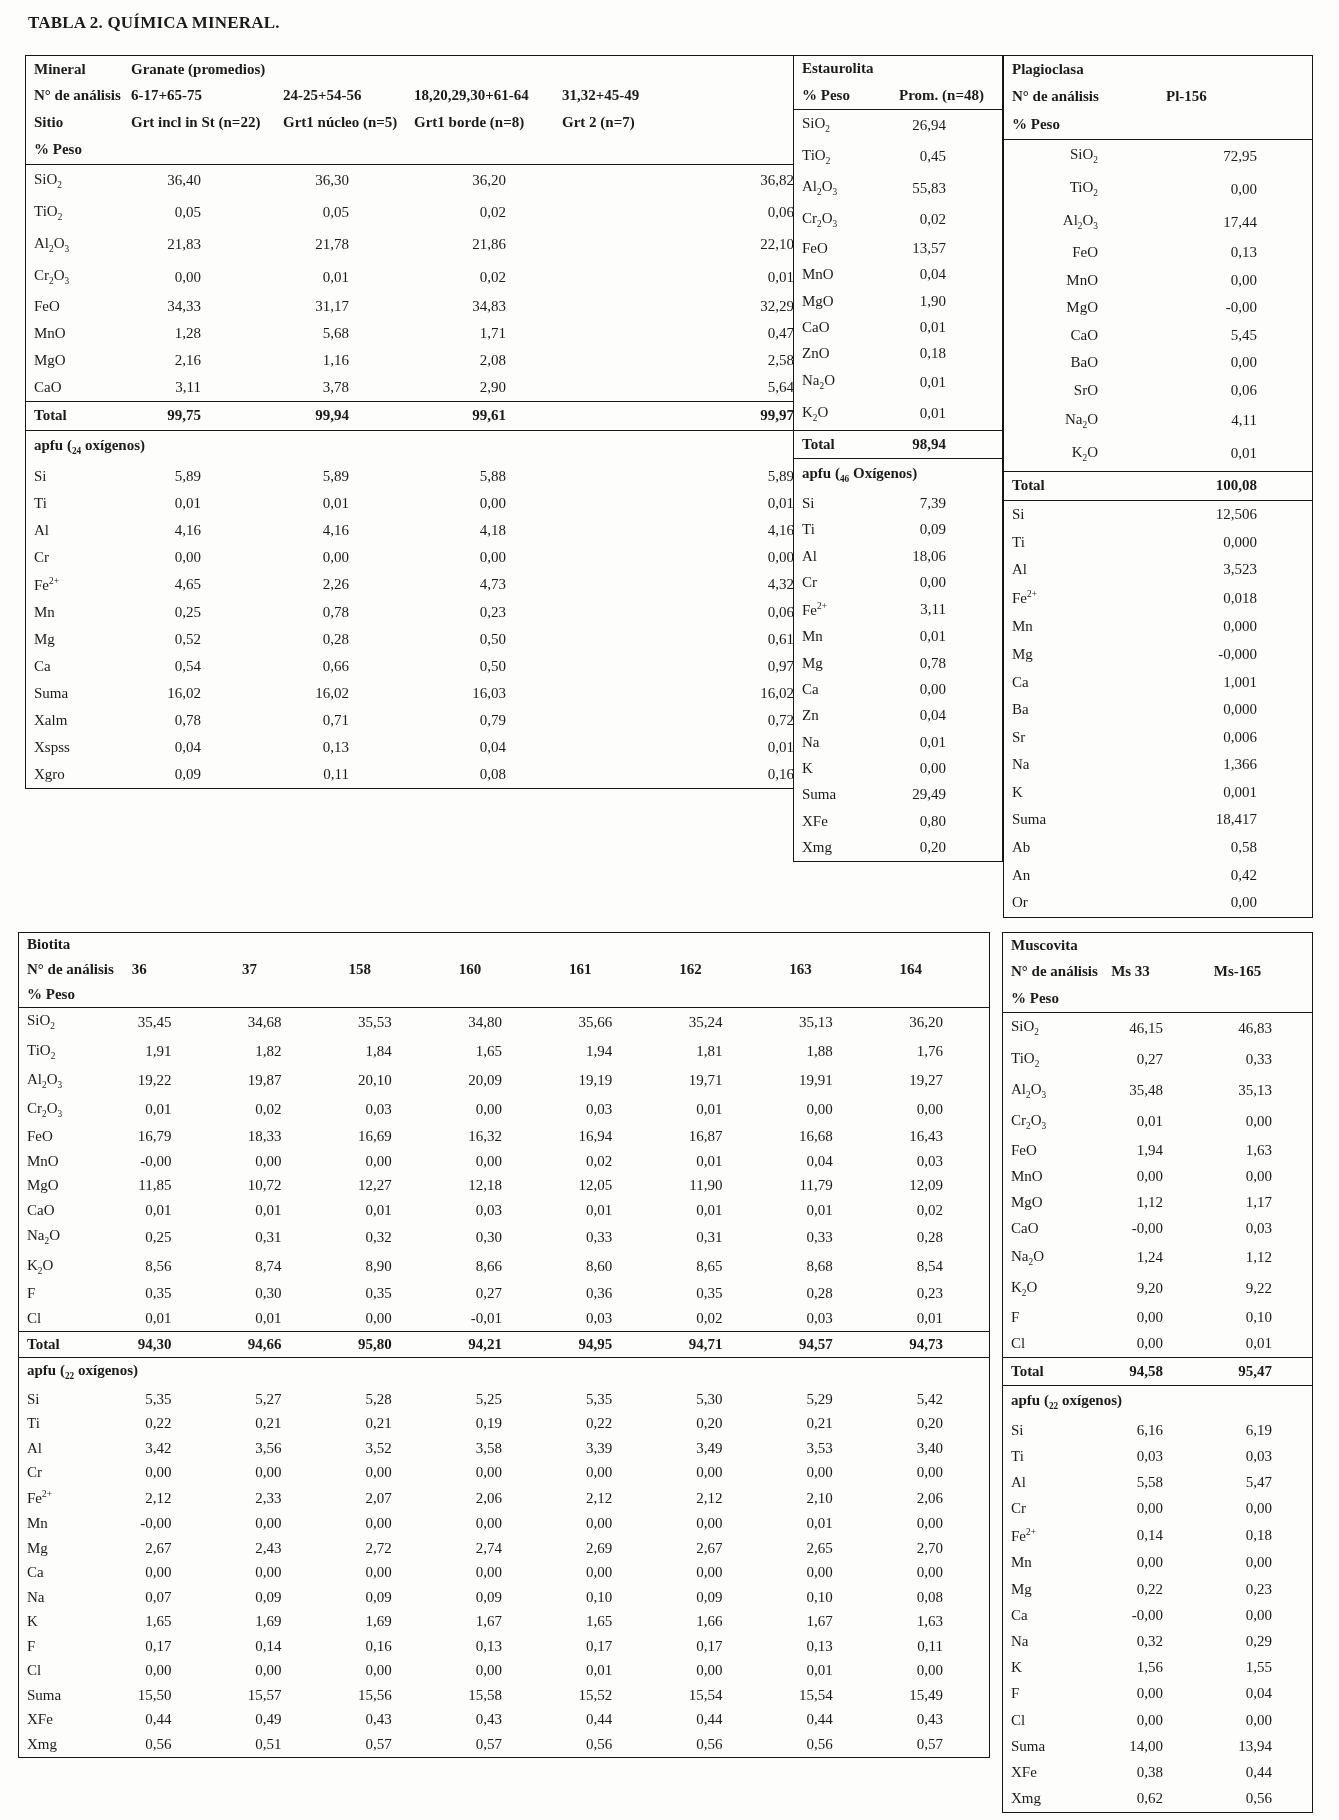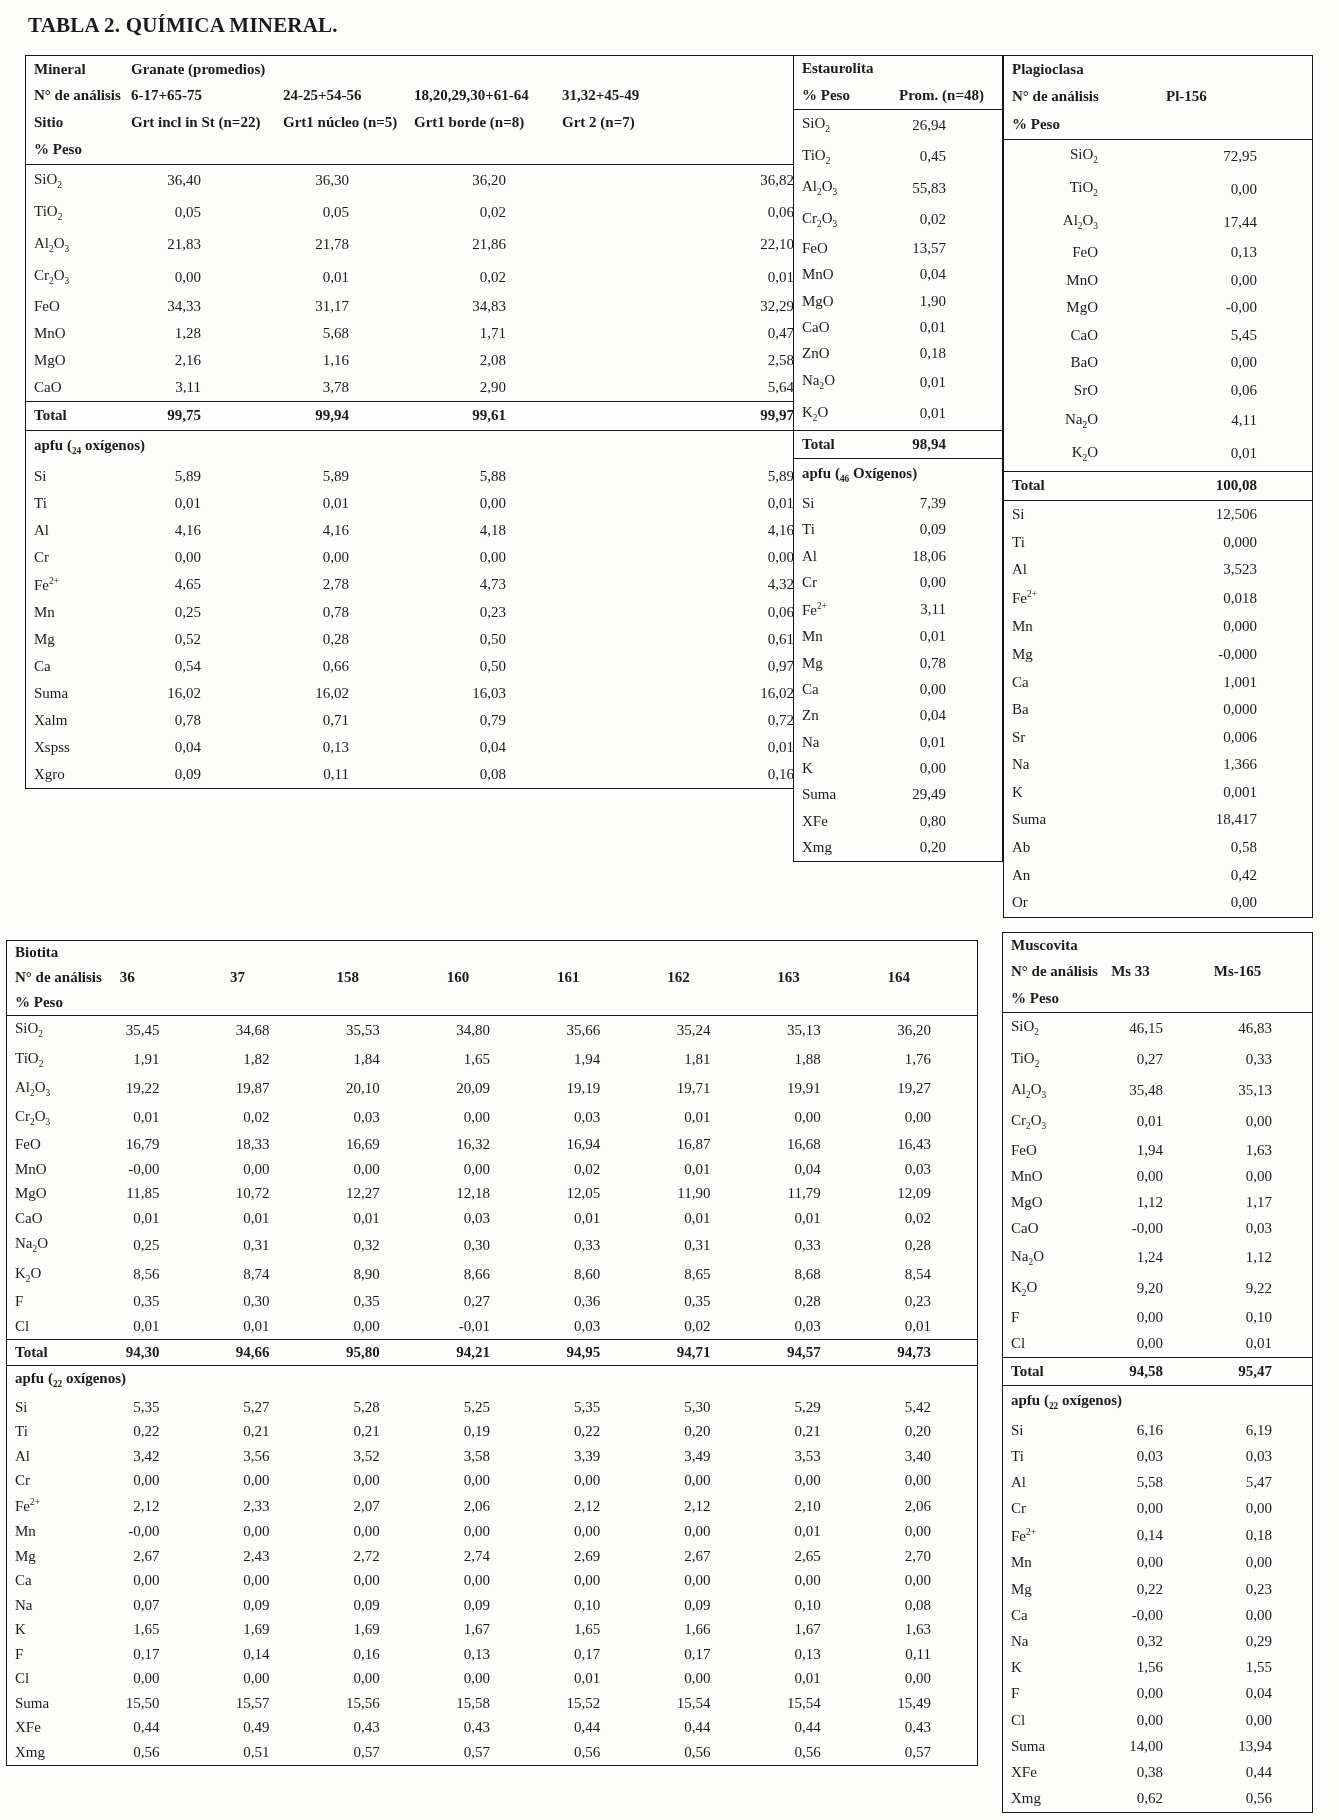--- a/index.html
+++ b/index.html
@@ -1,23 +1,23 @@
 <!DOCTYPE html>
 <html><head>
 <meta charset="utf-8">
 <style>
   html,body{margin:0;padding:0;background:#fdfdfb;}
   .page{position:relative;width:1339px;height:1820px;background:#fdfdfb;
         font-family:"Liberation Serif","DejaVu Serif",serif;color:#1b1b1b;}
-  .title{position:absolute;left:28px;top:13px;margin:0;font-size:21px;font-weight:bold;letter-spacing:.2px;font-family:Liberation Serif, serif;}
+  .title{position:absolute;left:28px;top:13px;margin:0;font-size:17px;font-weight:bold;letter-spacing:.2px;font-family:Liberation Serif, serif;}
   .tbox{position:absolute;border:1.5px solid #161616;background:#fdfdfb;box-sizing:border-box;}
   .granate{left:25px;top:55px;width:824px;height:734px;}
   .estaurolita{left:793px;top:55px;width:210px;height:807px;}
   .plagioclasa{left:1003px;top:55px;width:310px;height:863px;}
-  .biotita{left:6px;top:932px;width:972px;height:826px;margin-top:8px;}
+  .biotita{left:18px;top:932px;width:972px;height:826px;}
   .muscovita{left:1002px;top:932px;width:311px;height:881px;}
   table.mtab{width:100%;height:100%;border-collapse:collapse;table-layout:fixed;font-size:15px;}
   td{vertical-align:middle;line-height:1.05;padding:0;white-space:nowrap;overflow:visible;}
   td.lab{text-align:left;padding-left:8px;}
   td.lab.lab-r{text-align:right;padding-right:6px;}
   td.v{text-align:right;}
   td.v.v-left{text-align:left;padding-right:4px;}
   td.v.v-center{text-align:center;}
   td.v.v-mid{text-align:left;padding-left:62px;padding-right:0;}
   tr.b td{font-weight:bold;}
@@ -173,21 +173,21 @@
           <tr>
             <td class="lab">Cr</td>
             <td class="v">0,00</td>
             <td class="v">0,00</td>
             <td class="v">0,00</td>
             <td class="v">0,00</td>
           </tr>
           <tr>
             <td class="lab">Fe<sup>2+</sup></td>
             <td class="v">4,65</td>
-            <td class="v">2,78</td>
+            <td class="v">2,26</td>
             <td class="v">4,73</td>
             <td class="v">4,32</td>
           </tr>
           <tr>
             <td class="lab">Mn</td>
             <td class="v">0,25</td>
             <td class="v">0,78</td>
             <td class="v">0,23</td>
             <td class="v">0,06</td>
           </tr>

